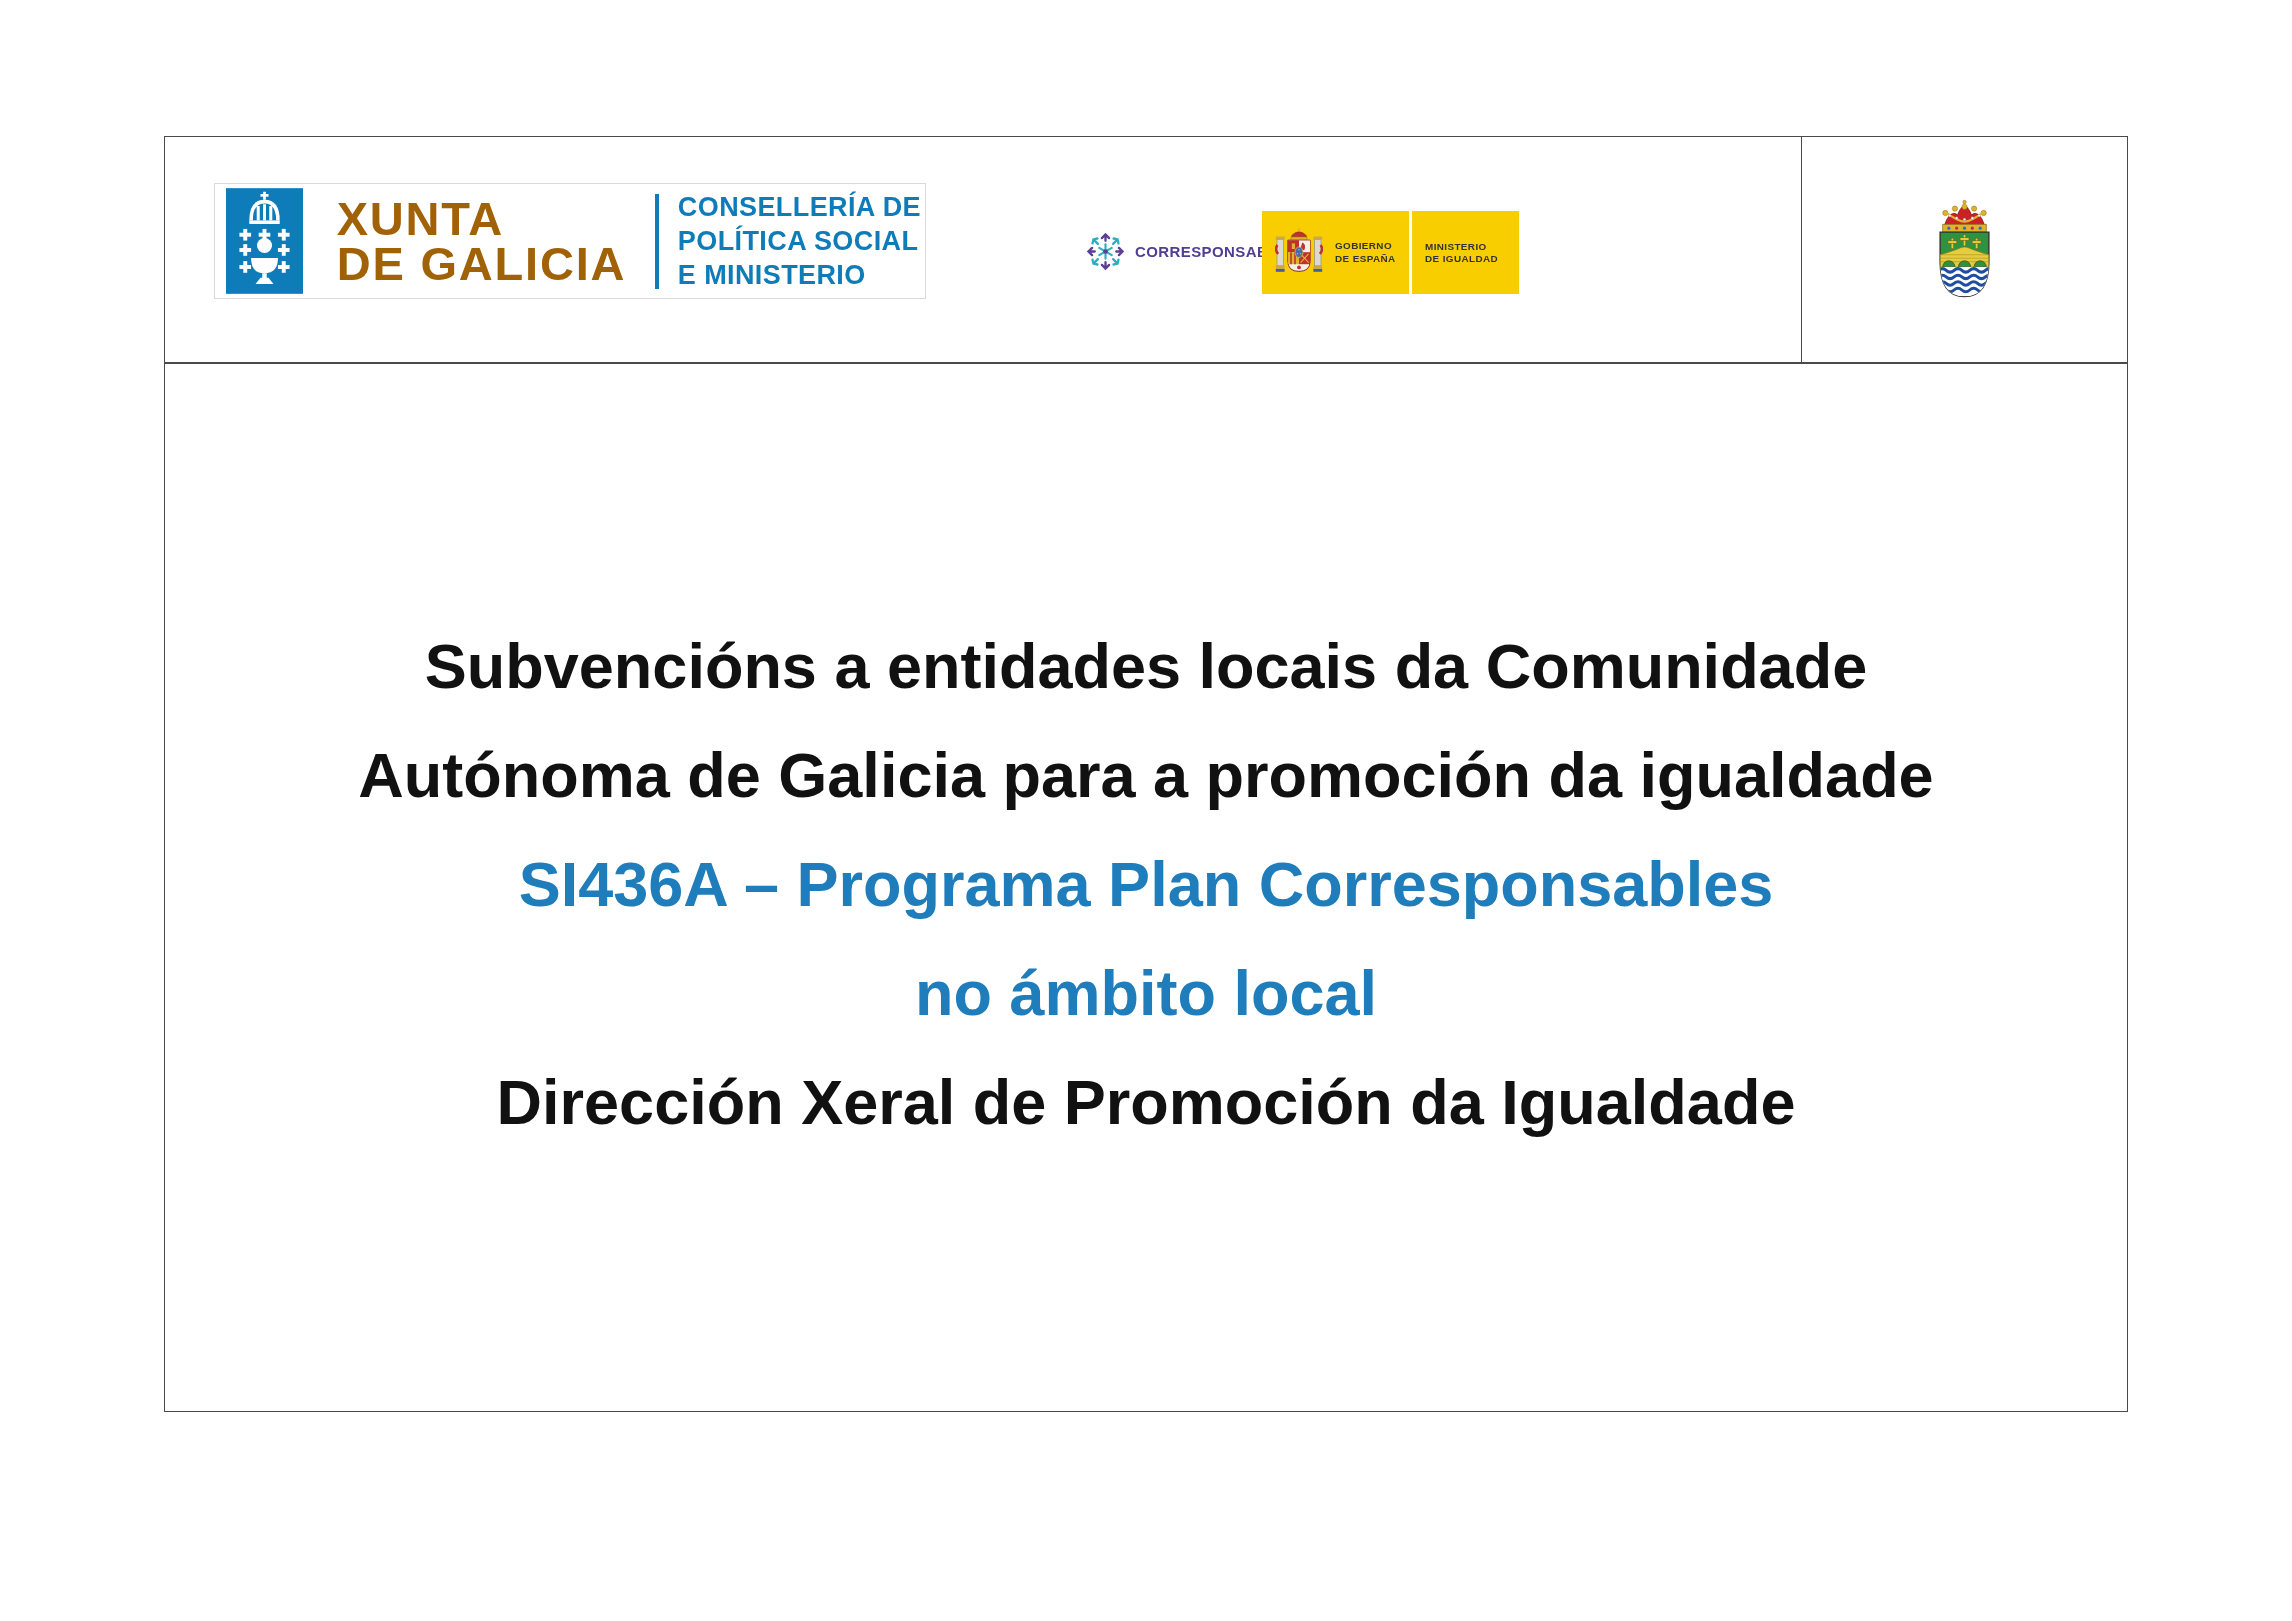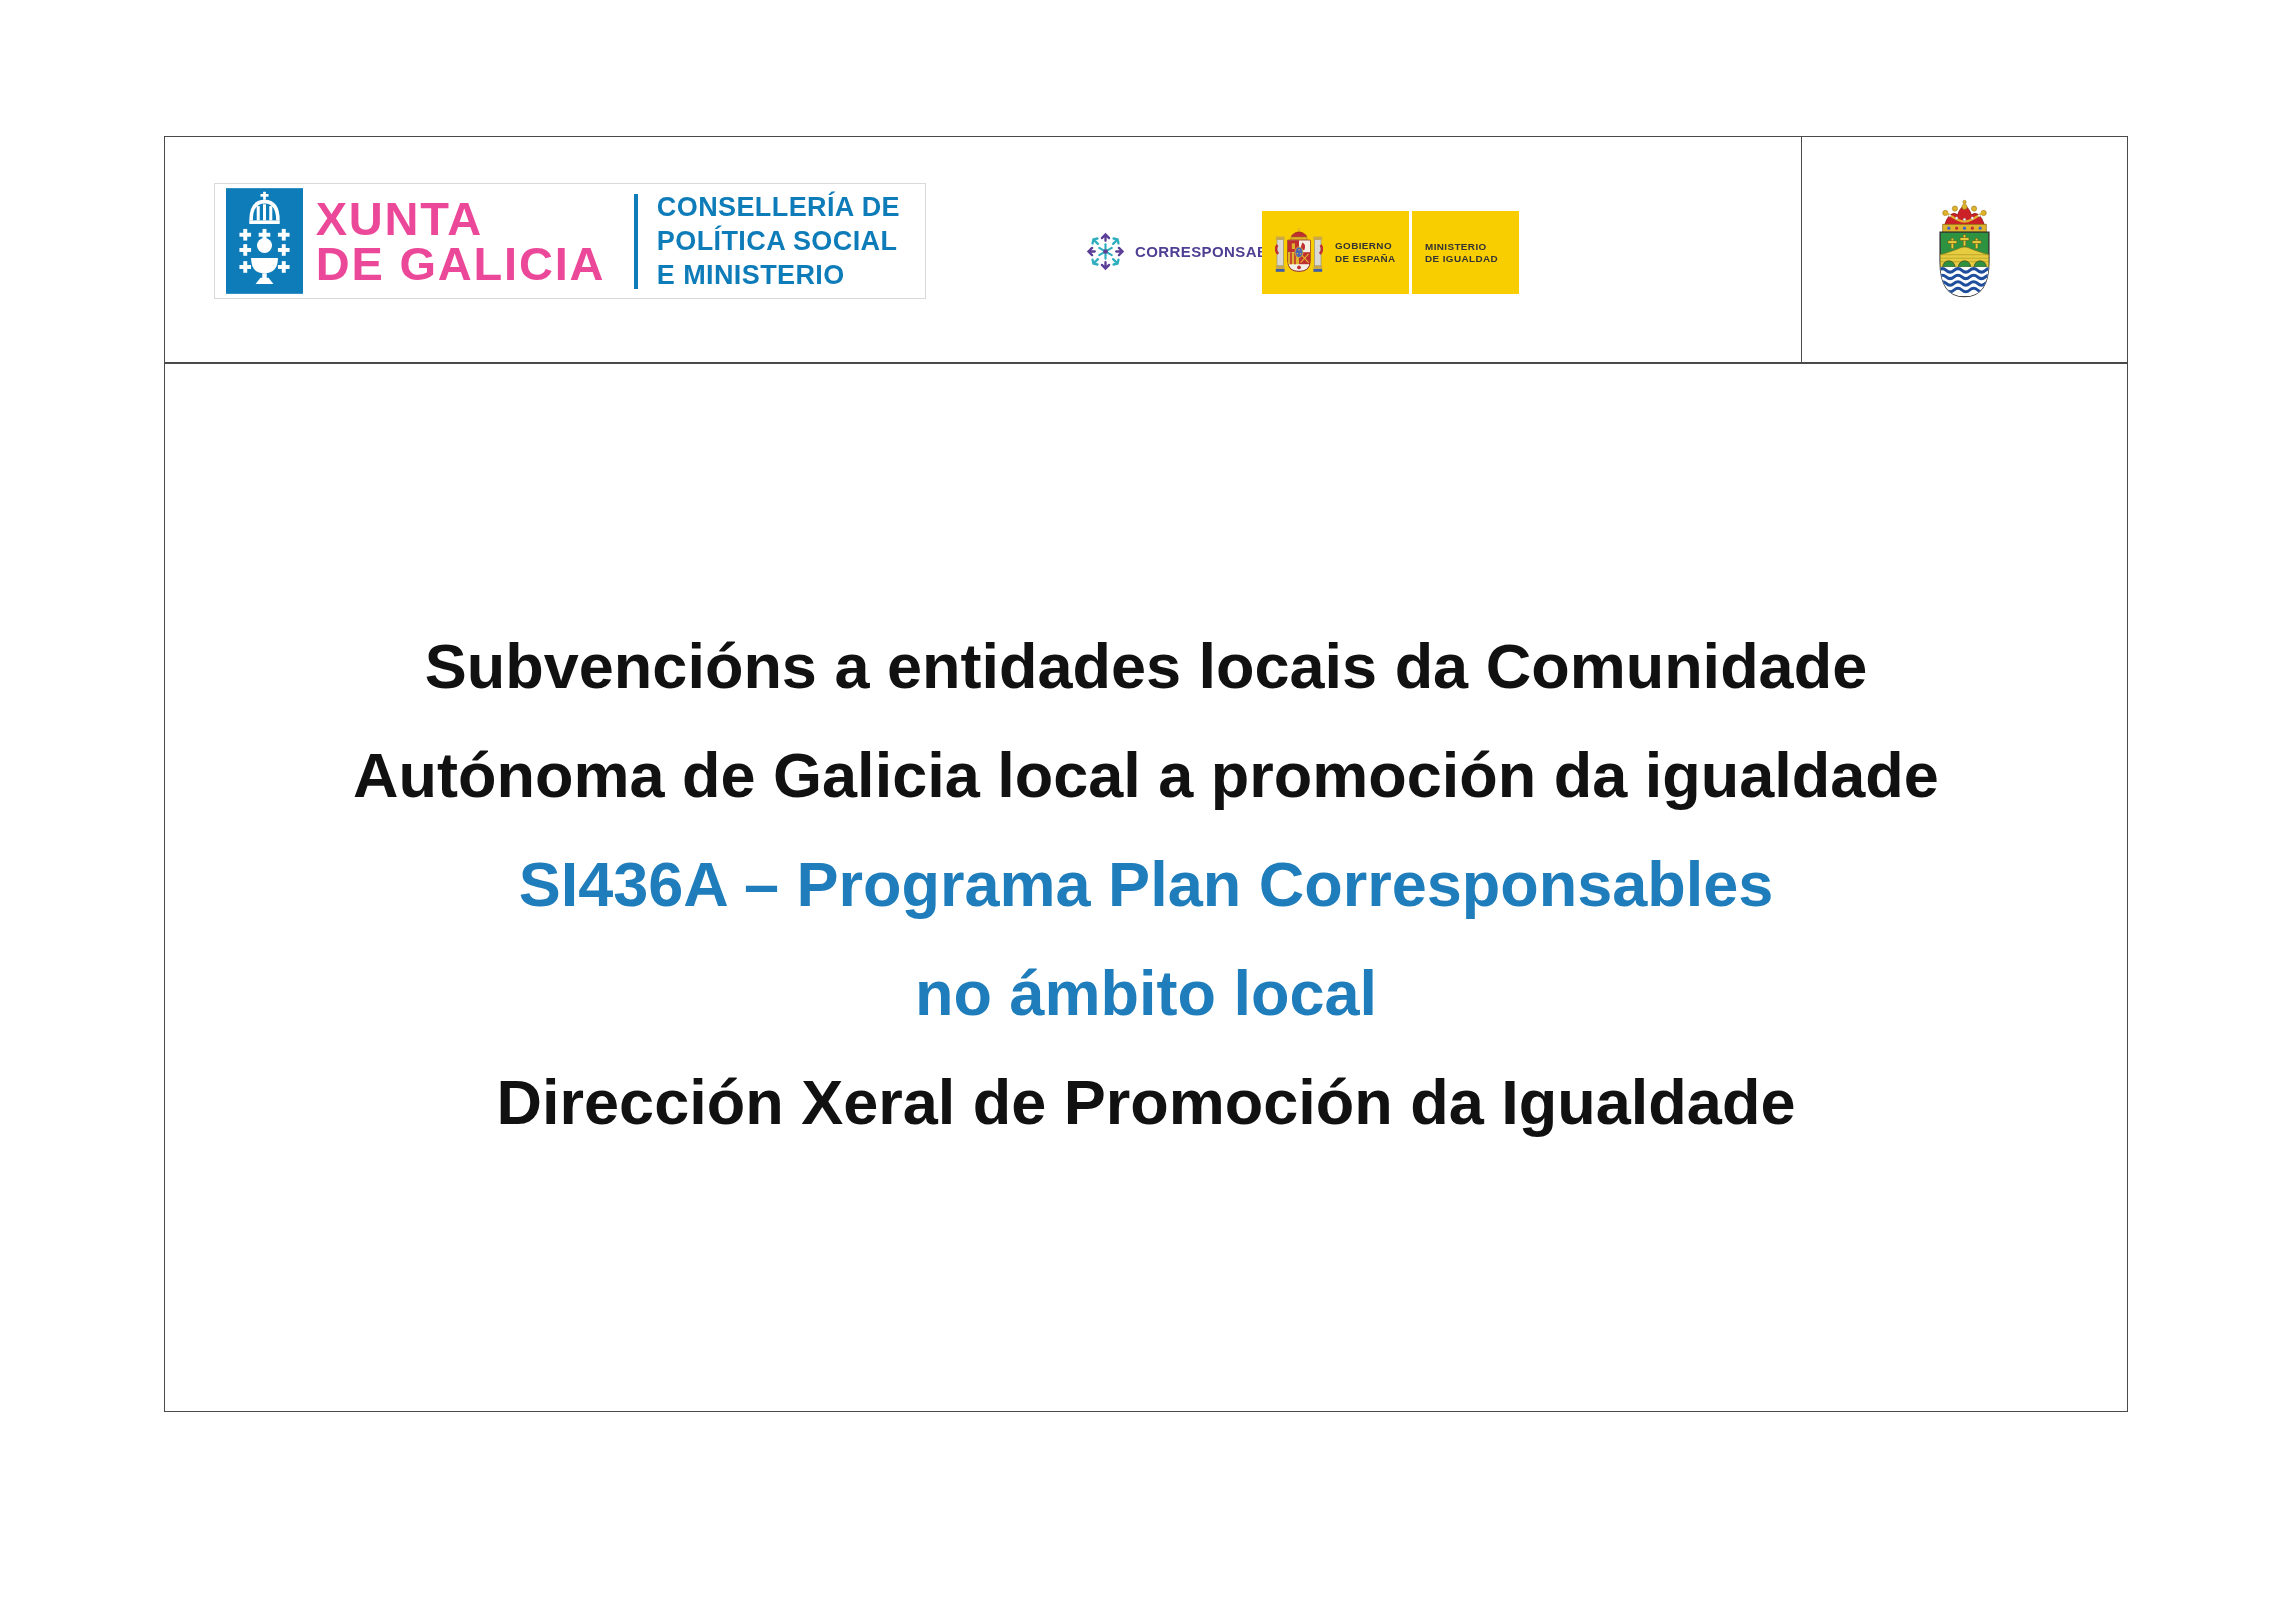--- a/index.html
+++ b/index.html
@@ -22,21 +22,21 @@
   }
 
   
   .xunta-box{
     position:absolute;left:49px;top:46px;width:712px;height:116px;
     border:0.9px solid #d9d9d9;box-sizing:border-box;background:#fff;
     display:flex;align-items:center;
   }
   .xunta-emblem{margin-left:10.7px;flex:0 0 auto;}
   .xunta-wordmark{
-    margin-left:13px;color:#ec4899;font-weight:bold;
+    margin-left:34px;color:#a16207;font-weight:bold;
     font-size:47px;line-height:45px;letter-spacing:1.8px;white-space:nowrap;
   }
   .xunta-sep{width:3.6px;height:95px;background:#0E7CB8;margin-left:29px;}
   .xunta-dept{
     margin-left:19px;color:#0E7CB8;font-weight:bold;
     font-size:27px;line-height:34px;letter-spacing:0.4px;white-space:nowrap;
   }
 
   
   .corresponsables{
@@ -283,20 +283,20 @@
             <path d="M5 97 q4.5 -4 9 0 t9 0 t9 0 t9 0 t9 0 t9 0 t9 0"></path>
             <path d="M5 104.5 q4.5 -4 9 0 t9 0 t9 0 t9 0 t9 0 t9 0 t9 0"></path>
           </g>
         </g>
       </svg>
     </div>
   </div>
 
   <div class="titles">
     <div class="title-line">Subvencións a entidades locais da Comunidade</div>
-    <div class="title-line">Autónoma de Galicia local a promoción da igualdade</div>
+    <div class="title-line">Autónoma de Galicia para a promoción da igualdade</div>
     <div class="title-line accent">SI436A – Programa Plan Corresponsables</div>
     <div class="title-line accent">no ámbito local</div>
     <div class="title-line">Dirección Xeral de Promoción da Igualdade</div>
   </div>
 
 </div>
 
 
 </body></html>

